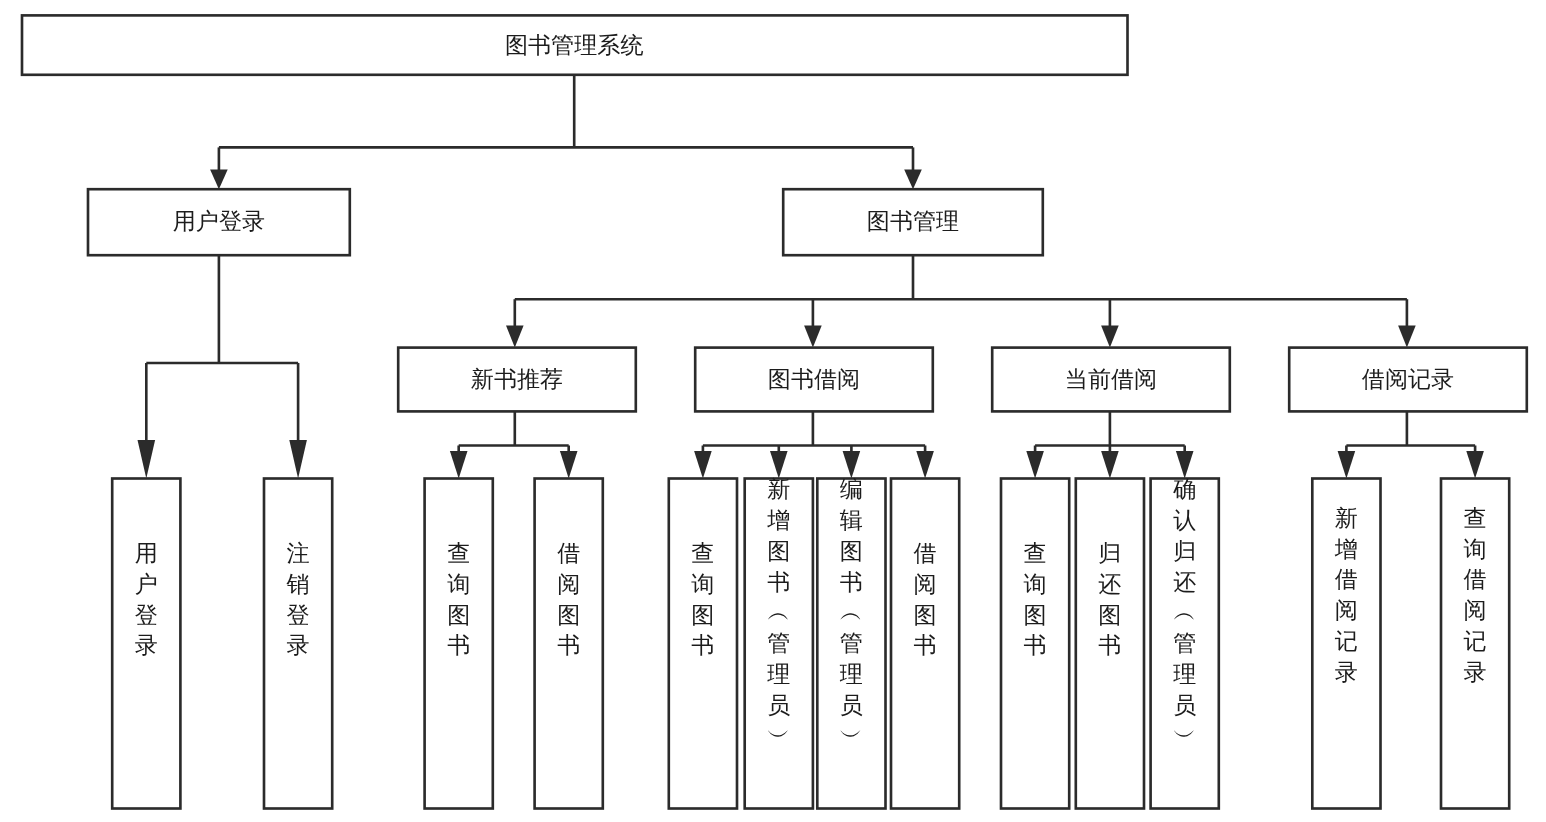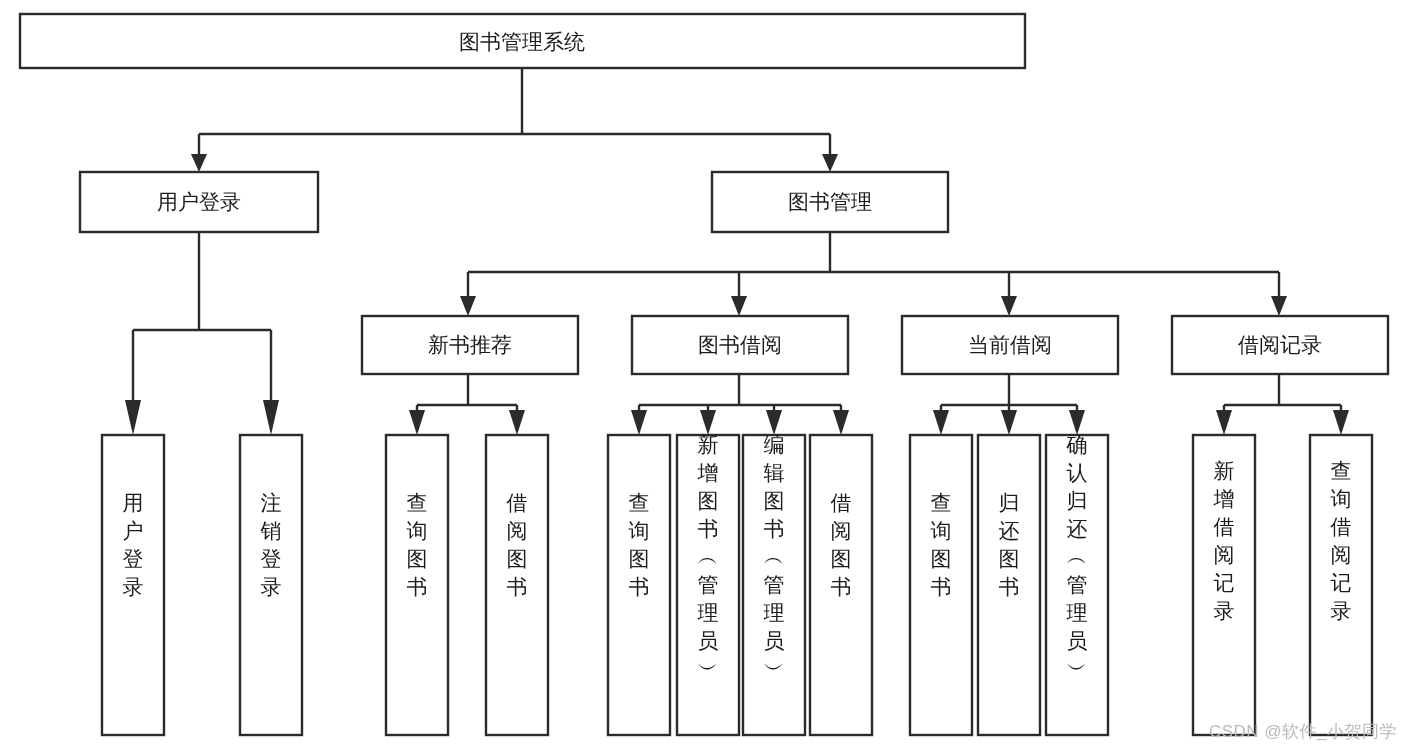--- a/index.html
+++ b/index.html
@@ -239,14 +239,13 @@
       <text class="node-label-v" x="1224" y="478"><tspan x="1224" dy="0">新</tspan><tspan x="1224" dy="28">增</tspan><tspan x="1224" dy="28">借</tspan><tspan x="1224" dy="28">阅</tspan><tspan x="1224" dy="28">记</tspan><tspan x="1224" dy="28">录</tspan></text>
     </g>
 
     <g>
       <rect class="node-box" x="1310" y="435" width="62" height="300"></rect>
       <text class="node-label-v" x="1341" y="478"><tspan x="1341" dy="0">查</tspan><tspan x="1341" dy="28">询</tspan><tspan x="1341" dy="28">借</tspan><tspan x="1341" dy="28">阅</tspan><tspan x="1341" dy="28">记</tspan><tspan x="1341" dy="28">录</tspan></text>
     </g>
 
   </svg>
 
-  <div class="watermark">CSDN @软件_小贺同学</div>
 </div>
 
 </body></html>

